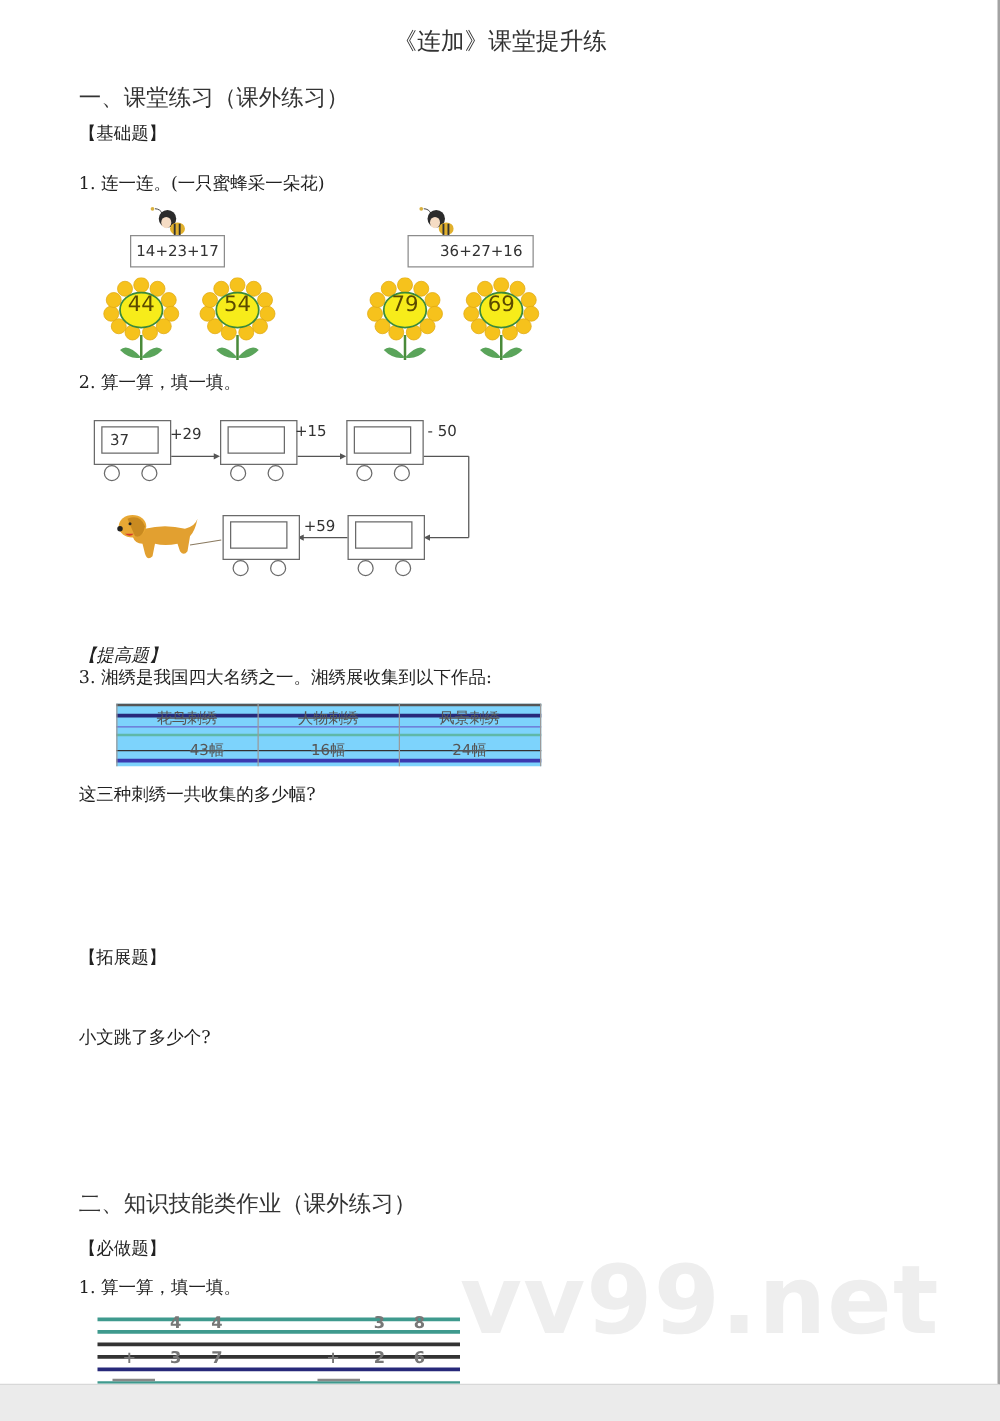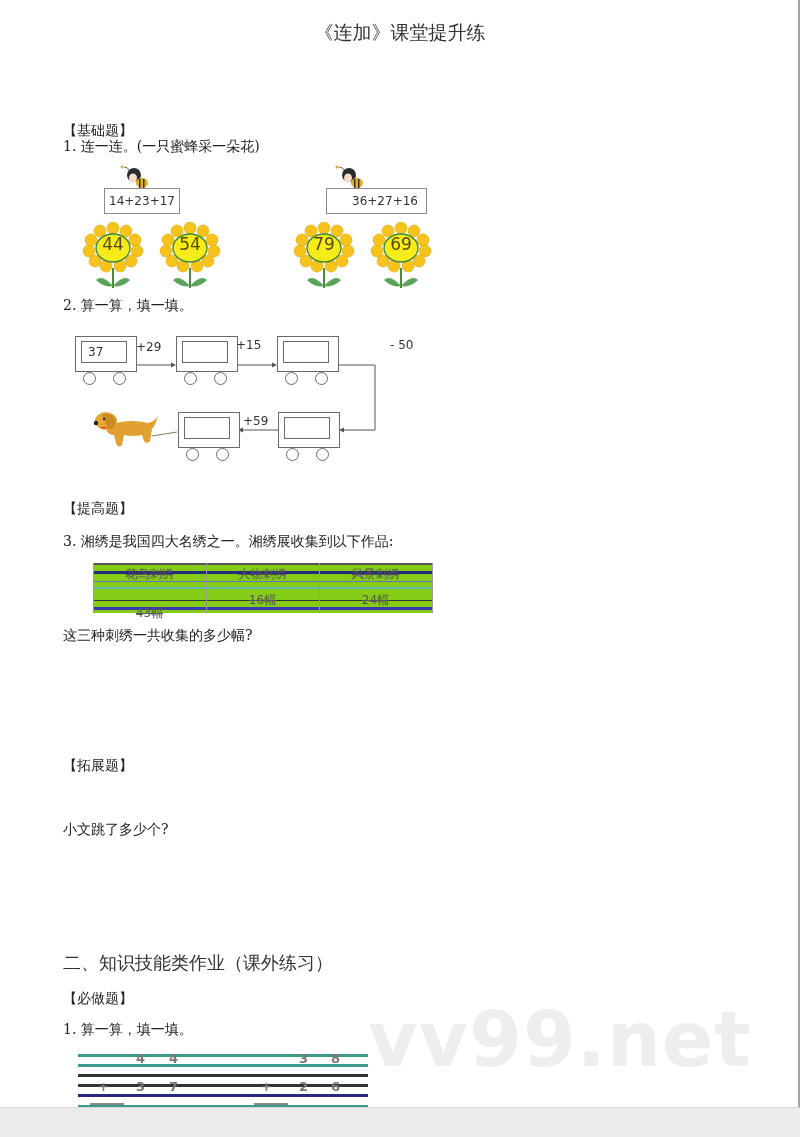--- a/index.html
+++ b/index.html
@@ -35,21 +35,21 @@
 
   
   .car { position: absolute; width: 62px; height: 46px; }
   .car .body { position: absolute; left: 0; top: 0; width: 60px; height: 34px; border: 1px solid #6a6a6a; background: #fff; }
   .car .inner { position: absolute; left: 6px; top: 5px; width: 46px; height: 22px; border: 1px solid #6a6a6a;
      font-family: "DejaVu Sans", sans-serif; font-size: 12px; color: #333; display:flex; align-items:center; padding-left: 6px; box-sizing: border-box; }
   .car .wheel { position: absolute; top: 36px; width: 11px; height: 11px; border: 1px solid #6a6a6a; border-radius: 50%; background: #fff; }
   .op { position: absolute; font-family: "DejaVu Sans", sans-serif; font-size: 12px; color: #333; }
 
   
-  .emb-table { position: absolute; left: 93px; top: 563px; width: 340px; height: 50px; background: #84cc16; }
+  .emb-table { position: absolute; left: 93px; top: 563px; width: 340px; height: 50px; background: #7dd3fc; }
   .emb-line { position: absolute; left: 0; width: 340px; }
   .emb-cell {
     position: absolute; width: 113px; text-align: center; font-family: "DejaVu Sans", sans-serif;
     font-size: 12px; color: #555; text-decoration: line-through;
   }
   .emb-vline { position: absolute; top: 0; width: 1px; height: 50px; background: #9a9a9a; }
 
   
   .va { position: absolute; left: 78px; top: 1054px; width: 290px; height: 60px; }
   .va-line { position: absolute; left: 0; width: 290px; }
@@ -60,21 +60,22 @@
     font-weight: bold; font-size: 76px; color: #eeeeee; letter-spacing: 1px;
   }
 </style>
 </head>
 <body>
 
 <div class="page">
 
   <div class="txt title">《连加》课堂提升练</div>
 
-  <div class="txt tag" style="left:63px; top:122px;">【基础题】</div>
+  <div class="txt h1" style="left:63px; top:66px;">一、课堂练习（课外练习）</div>
+  <div class="txt tag" style="left:63px; top:98px;">【基础题】</div>
   <div class="txt q" style="left:63px; top:138px;">1. 连一连。(一只蜜蜂采一朵花)</div>
 
   <div>
     <svg class="bee" style="left:118px; top:163px;" viewBox="0 0 30 26">
       <circle cx="4" cy="4" r="1.5" fill="#d8b040"></circle>
       <path d="M6 4 Q10 4 12 8" stroke="#444" fill="none" stroke-width="0.8"></path>
       <circle cx="16" cy="12" r="7" fill="#2b2b2b"></circle>
       <ellipse cx="15" cy="15" rx="4" ry="4.5" fill="#f5dcc4"></ellipse>
       <ellipse cx="24" cy="20" rx="6" ry="5" fill="#e1b02c"></ellipse>
       <rect x="21" y="16" width="1.5" height="9" fill="#333"></rect>
@@ -230,52 +231,52 @@
     </div>
     <div class="car" style="left:178px; top:412px;">
       <div class="body"></div>
       <div class="inner"></div>
       <div class="wheel" style="left:8px;"></div>
         <div class="wheel" style="left:38px;"></div>
     </div>
 
     <div class="op" style="left:136px; top:340px;">+29</div>
     <div class="op" style="left:236px; top:338px;">+15</div>
-    <div class="op" style="left:342px; top:338px;margin-left:48px;">- 50</div>
+    <div class="op" style="left:342px; top:338px;">- 50</div>
     <div class="op" style="left:243px; top:414px;">+59</div>
 
     <svg style="position:absolute; left:92px; top:405px;" width="70" height="50" viewBox="0 0 70 50">
       <path d="M24 18 Q40 14 56 18 Q64 16 66 10 Q64 20 60 24 L58 36 Q55 40 52 36 L50 30 Q40 32 32 30 L30 40 Q26 44 24 38 L22 30 Q16 30 14 24Z" fill="#e2a030"></path>
       <ellipse cx="14" cy="16" rx="11" ry="9" fill="#e8a834"></ellipse>
       <path d="M10 10 Q20 6 24 16 Q22 26 16 24Z" fill="#c98a20"></path>
       <circle cx="4" cy="18" r="2.2" fill="#222"></circle>
       <circle cx="12" cy="14" r="1.2" fill="#222"></circle>
       <path d="M8 22 Q12 25 15 22" fill="#d83a2a"></path>
     </svg>
   </div>
 
-  <div class="txt tag" style="left:63px; top:500px;">【提高题】</div>
+  <div class="txt tag" style="left:63px; top:516px;font-style:italic;">【提高题】</div>
   <div class="txt q" style="left:63px; top:533px;">3. 湘绣是我国四大名绣之一。湘绣展收集到以下作品:</div>
 
   <div class="emb-table">
     <div class="emb-line" style="top:0; height:2px; background:#555;"></div>
     <div class="emb-line" style="top:8px; height:3px; background:#27297a;"></div>
     <div class="emb-line" style="top:18px; height:1px; background:#6a6ad0;"></div>
     <div class="emb-line" style="top:24px; height:2px; background:#5fb8a8;"></div>
     <div class="emb-line" style="top:37px; height:1px; background:#333;"></div>
     <div class="emb-line" style="top:44px; height:3px; background:#3a3ab0;"></div>
     <div class="emb-vline" style="left:0;"></div>
     <div class="emb-vline" style="left:113px;"></div>
     <div class="emb-vline" style="left:226px;"></div>
     <div class="emb-vline" style="left:339px;"></div>
 
     <div class="emb-cell" style="left:0; top:3px;">花鸟刺绣</div>
     <div class="emb-cell" style="left:113px; top:3px;">人物刺绣</div>
     <div class="emb-cell" style="left:226px; top:3px;">风景刺绣</div>
-    <div class="emb-cell" style="left:0; top:29px;margin-top:13px;">43幅</div>
+    <div class="emb-cell" style="left:16px; top:29px;">43幅</div>
     <div class="emb-cell" style="left:113px; top:29px;">16幅</div>
     <div class="emb-cell" style="left:226px; top:29px;">24幅</div>
   </div>
 
   <div class="txt q" style="left:63px; top:627px;">这三种刺绣一共收集的多少幅?</div>
 
   <div class="txt tag" style="left:63px; top:757px;">【拓展题】</div>
   <div class="txt q" style="left:63px; top:821px;text-align:right;">小文跳了多少个?</div>
 
   <div class="watermark">vv99.net</div>

